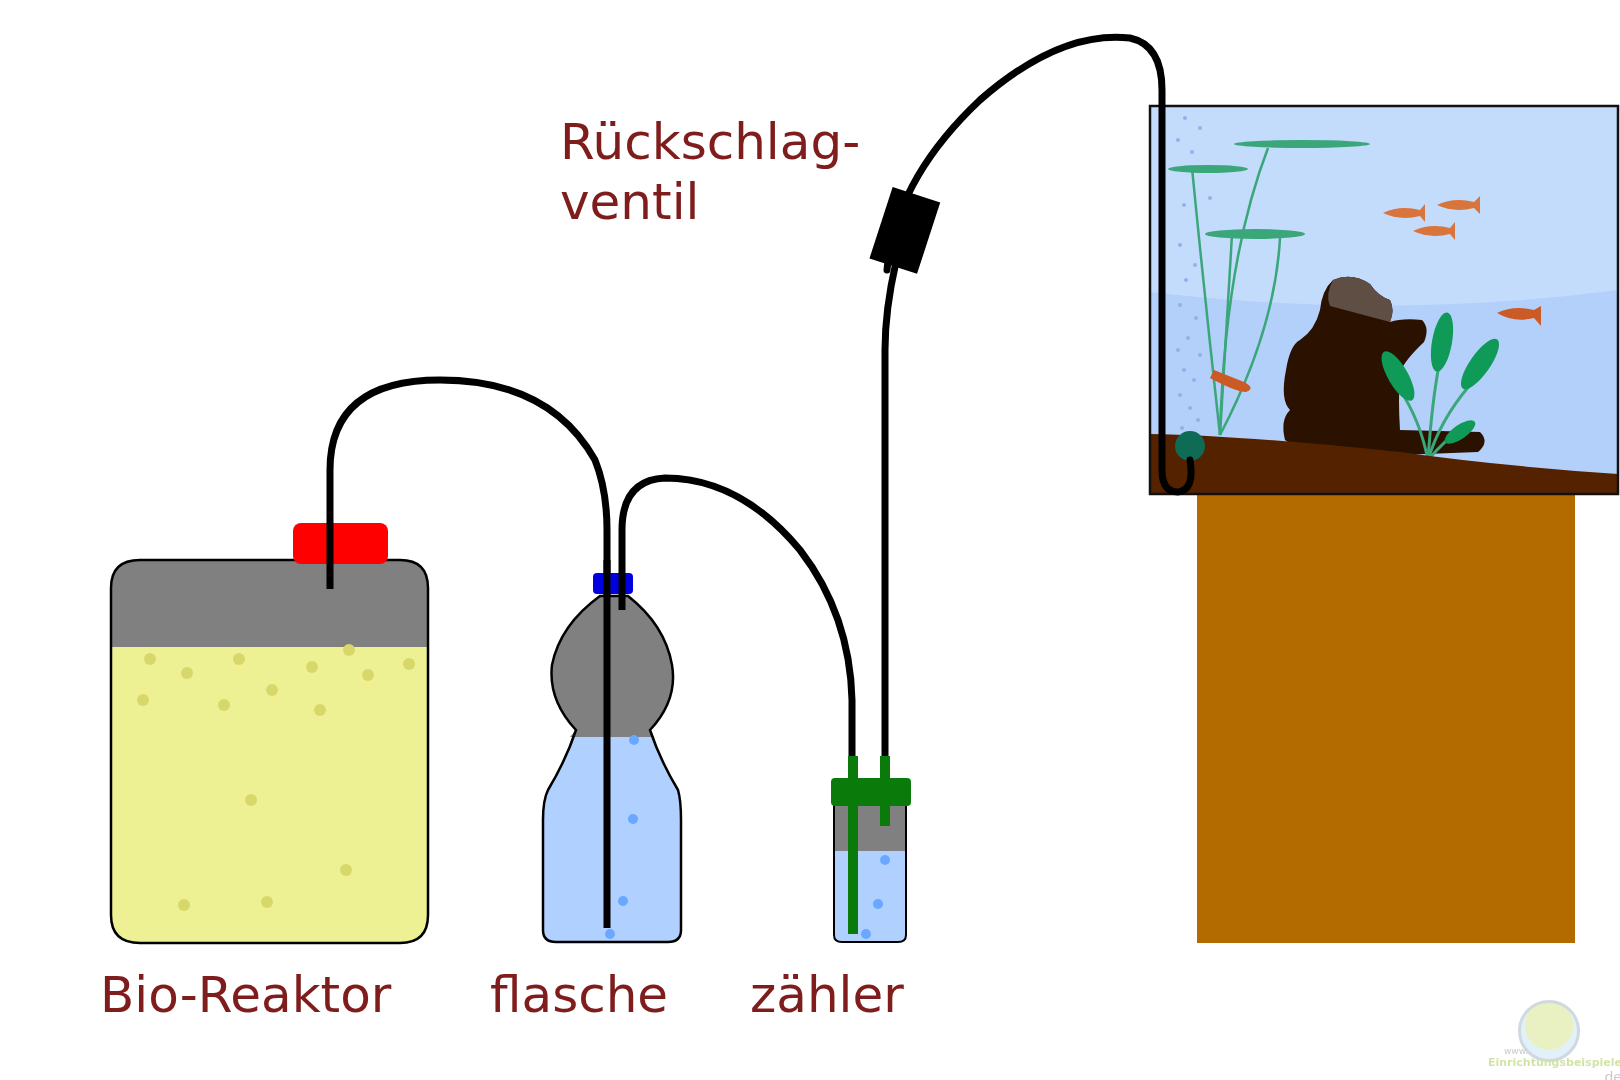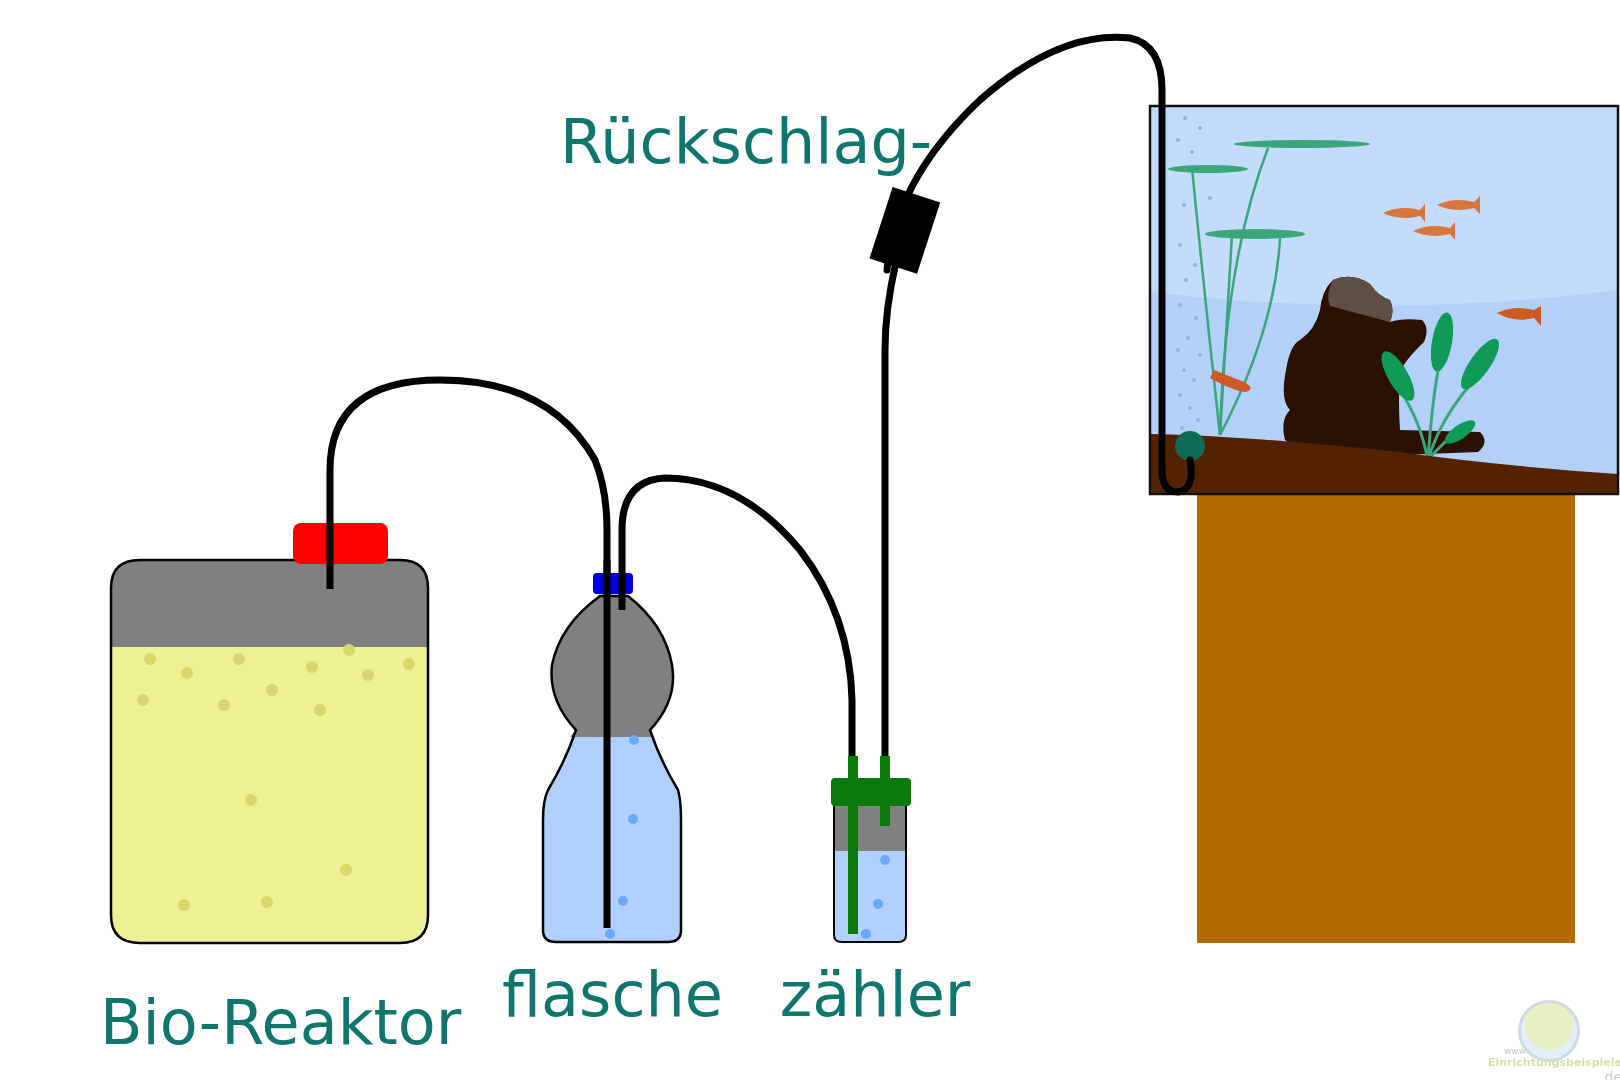--- a/index.html
+++ b/index.html
@@ -1,18 +1,18 @@
 <!DOCTYPE html>
 <html><head>
 <meta charset="utf-8">
 <style>
   html,body{margin:0;padding:0;background:#ffffff;}
   body{width:1620px;height:1080px;overflow:hidden;position:relative;font-family:"DejaVu Sans",sans-serif;}
   svg{position:absolute;left:0;top:0;}
-  .lbl{position:absolute;font-size:62px;color:#0f766e;text-align:center;line-height:60px;white-space:nowrap;}
+  .lbl{position:absolute;font-size:50px;color:#7f1d1d;text-align:left;line-height:60px;white-space:nowrap;}
   .wm{position:absolute;font-family:"DejaVu Sans",sans-serif;}
 </style>
 </head>
 <body>
 
 <svg width="1620" height="1080" viewBox="0 0 1620 1080">
 
   <rect x="1197" y="488" width="378" height="455" fill="#b36b00"></rect>
 
   <g>
@@ -145,29 +145,30 @@
       <circle cx="885" cy="860" r="5"></circle>
         <circle cx="878" cy="904" r="5"></circle>
         <circle cx="866" cy="934" r="5"></circle>
     </g>
     <rect x="848" y="756" width="10" height="178" fill="#0a7a0a"></rect>
     <rect x="880" y="756" width="10" height="70" fill="#0a7a0a"></rect>
     <rect x="831" y="778" width="80" height="28" rx="4" fill="#0a7a0a"></rect>
   </g>
 </svg>
 
-<div class="lbl" style="left:100px;top:965px;width:340px;margin-top:28px;">Bio-Reaktor</div>
+<div class="lbl" style="left:100px;top:965px;width:340px;">Bio-Reaktor</div>
 <div class="lbl" style="left:490px;top:965px;width:245px;">
   <div>flasche</div>
 </div>
 <div class="lbl" style="left:750px;top:965px;width:250px;">
   <div>zähler</div>
 </div>
 <div class="lbl" style="left:560px;top:112px;width:360px;">
   <div>Rückschlag-</div>
+  <div>ventil</div>
 </div>
 
 <div style="position:absolute;left:1488px;top:1000px;width:130px;height:80px;opacity:0.45;">
   <div style="position:absolute;left:30px;top:0;width:56px;height:56px;border-radius:50%;border:3px solid #9ab;background:radial-gradient(circle at 50% 40%,#cfe07a 55%,#bfe0f0 56%);"></div>
   <span class="wm" style="left:4px;top:46px;font-size:9px;color:#888;margin-left:12px;">www.</span>
   <span class="wm" style="left:0;top:56px;font-size:11px;font-weight:bold;color:#9bc23a;">Einrichtungsbeispiele</span>
   <span class="wm" style="left:112px;top:69px;font-size:14px;color:#888;">.de</span>
 </div>
 
 </body></html>

